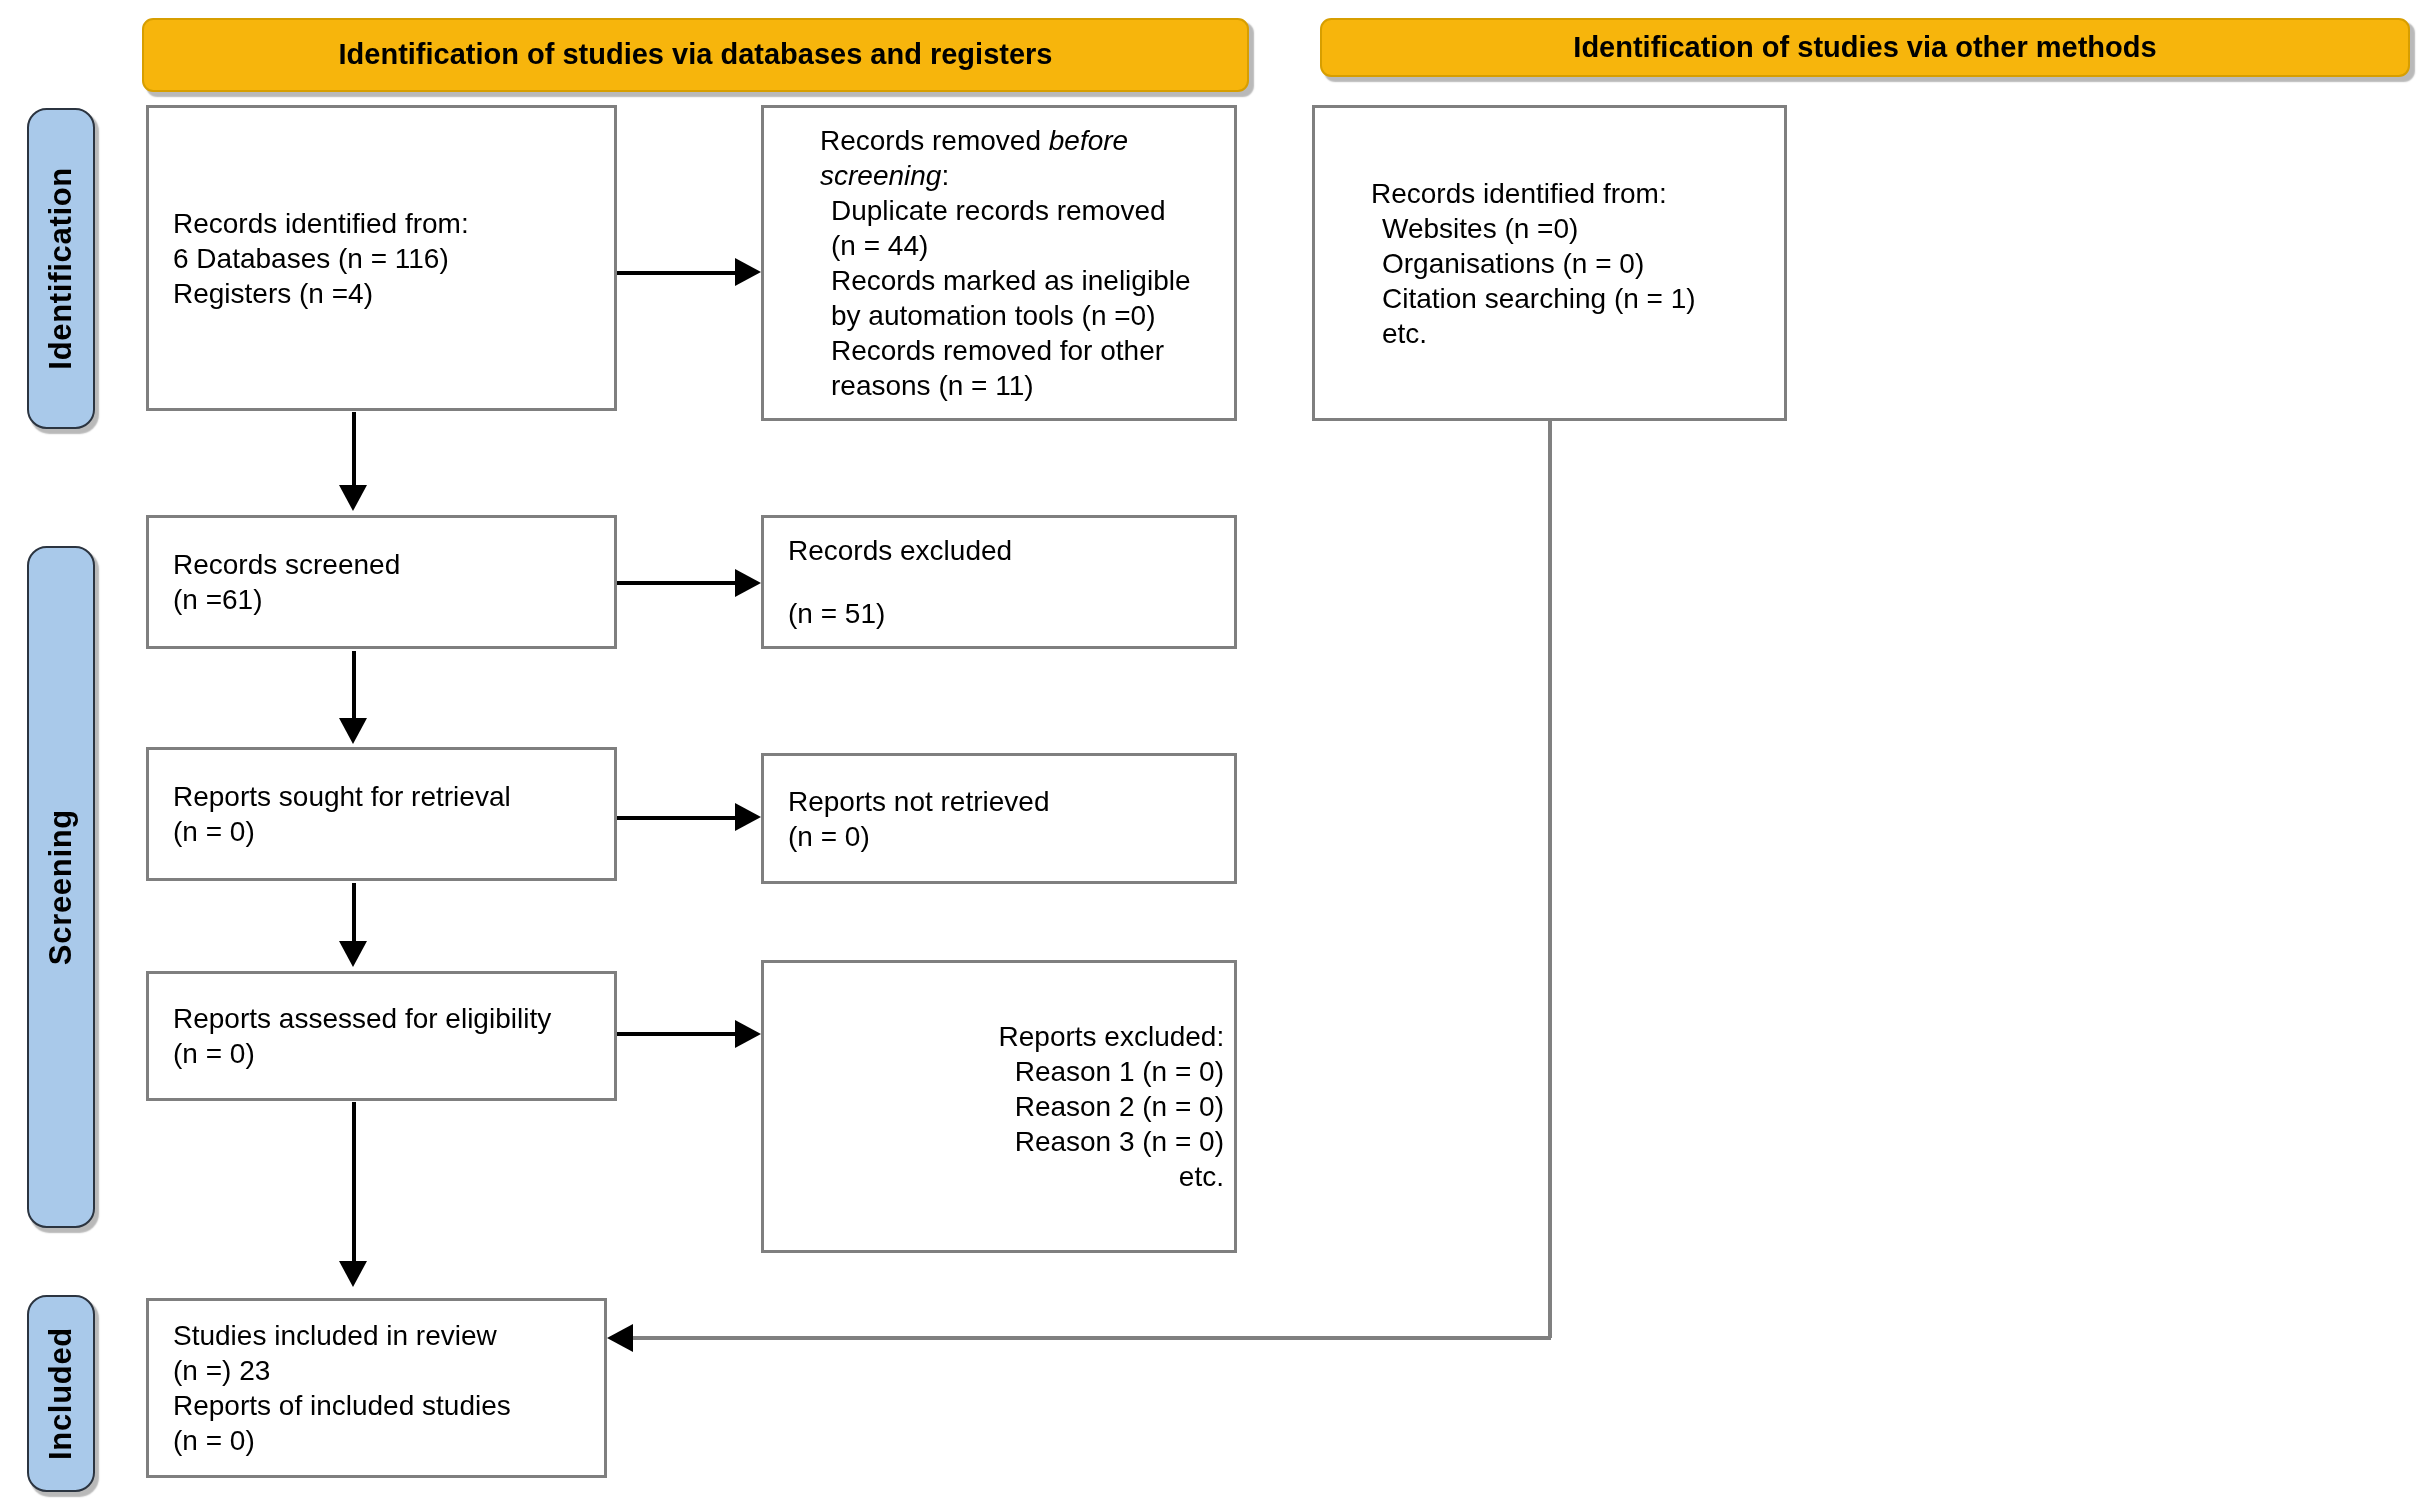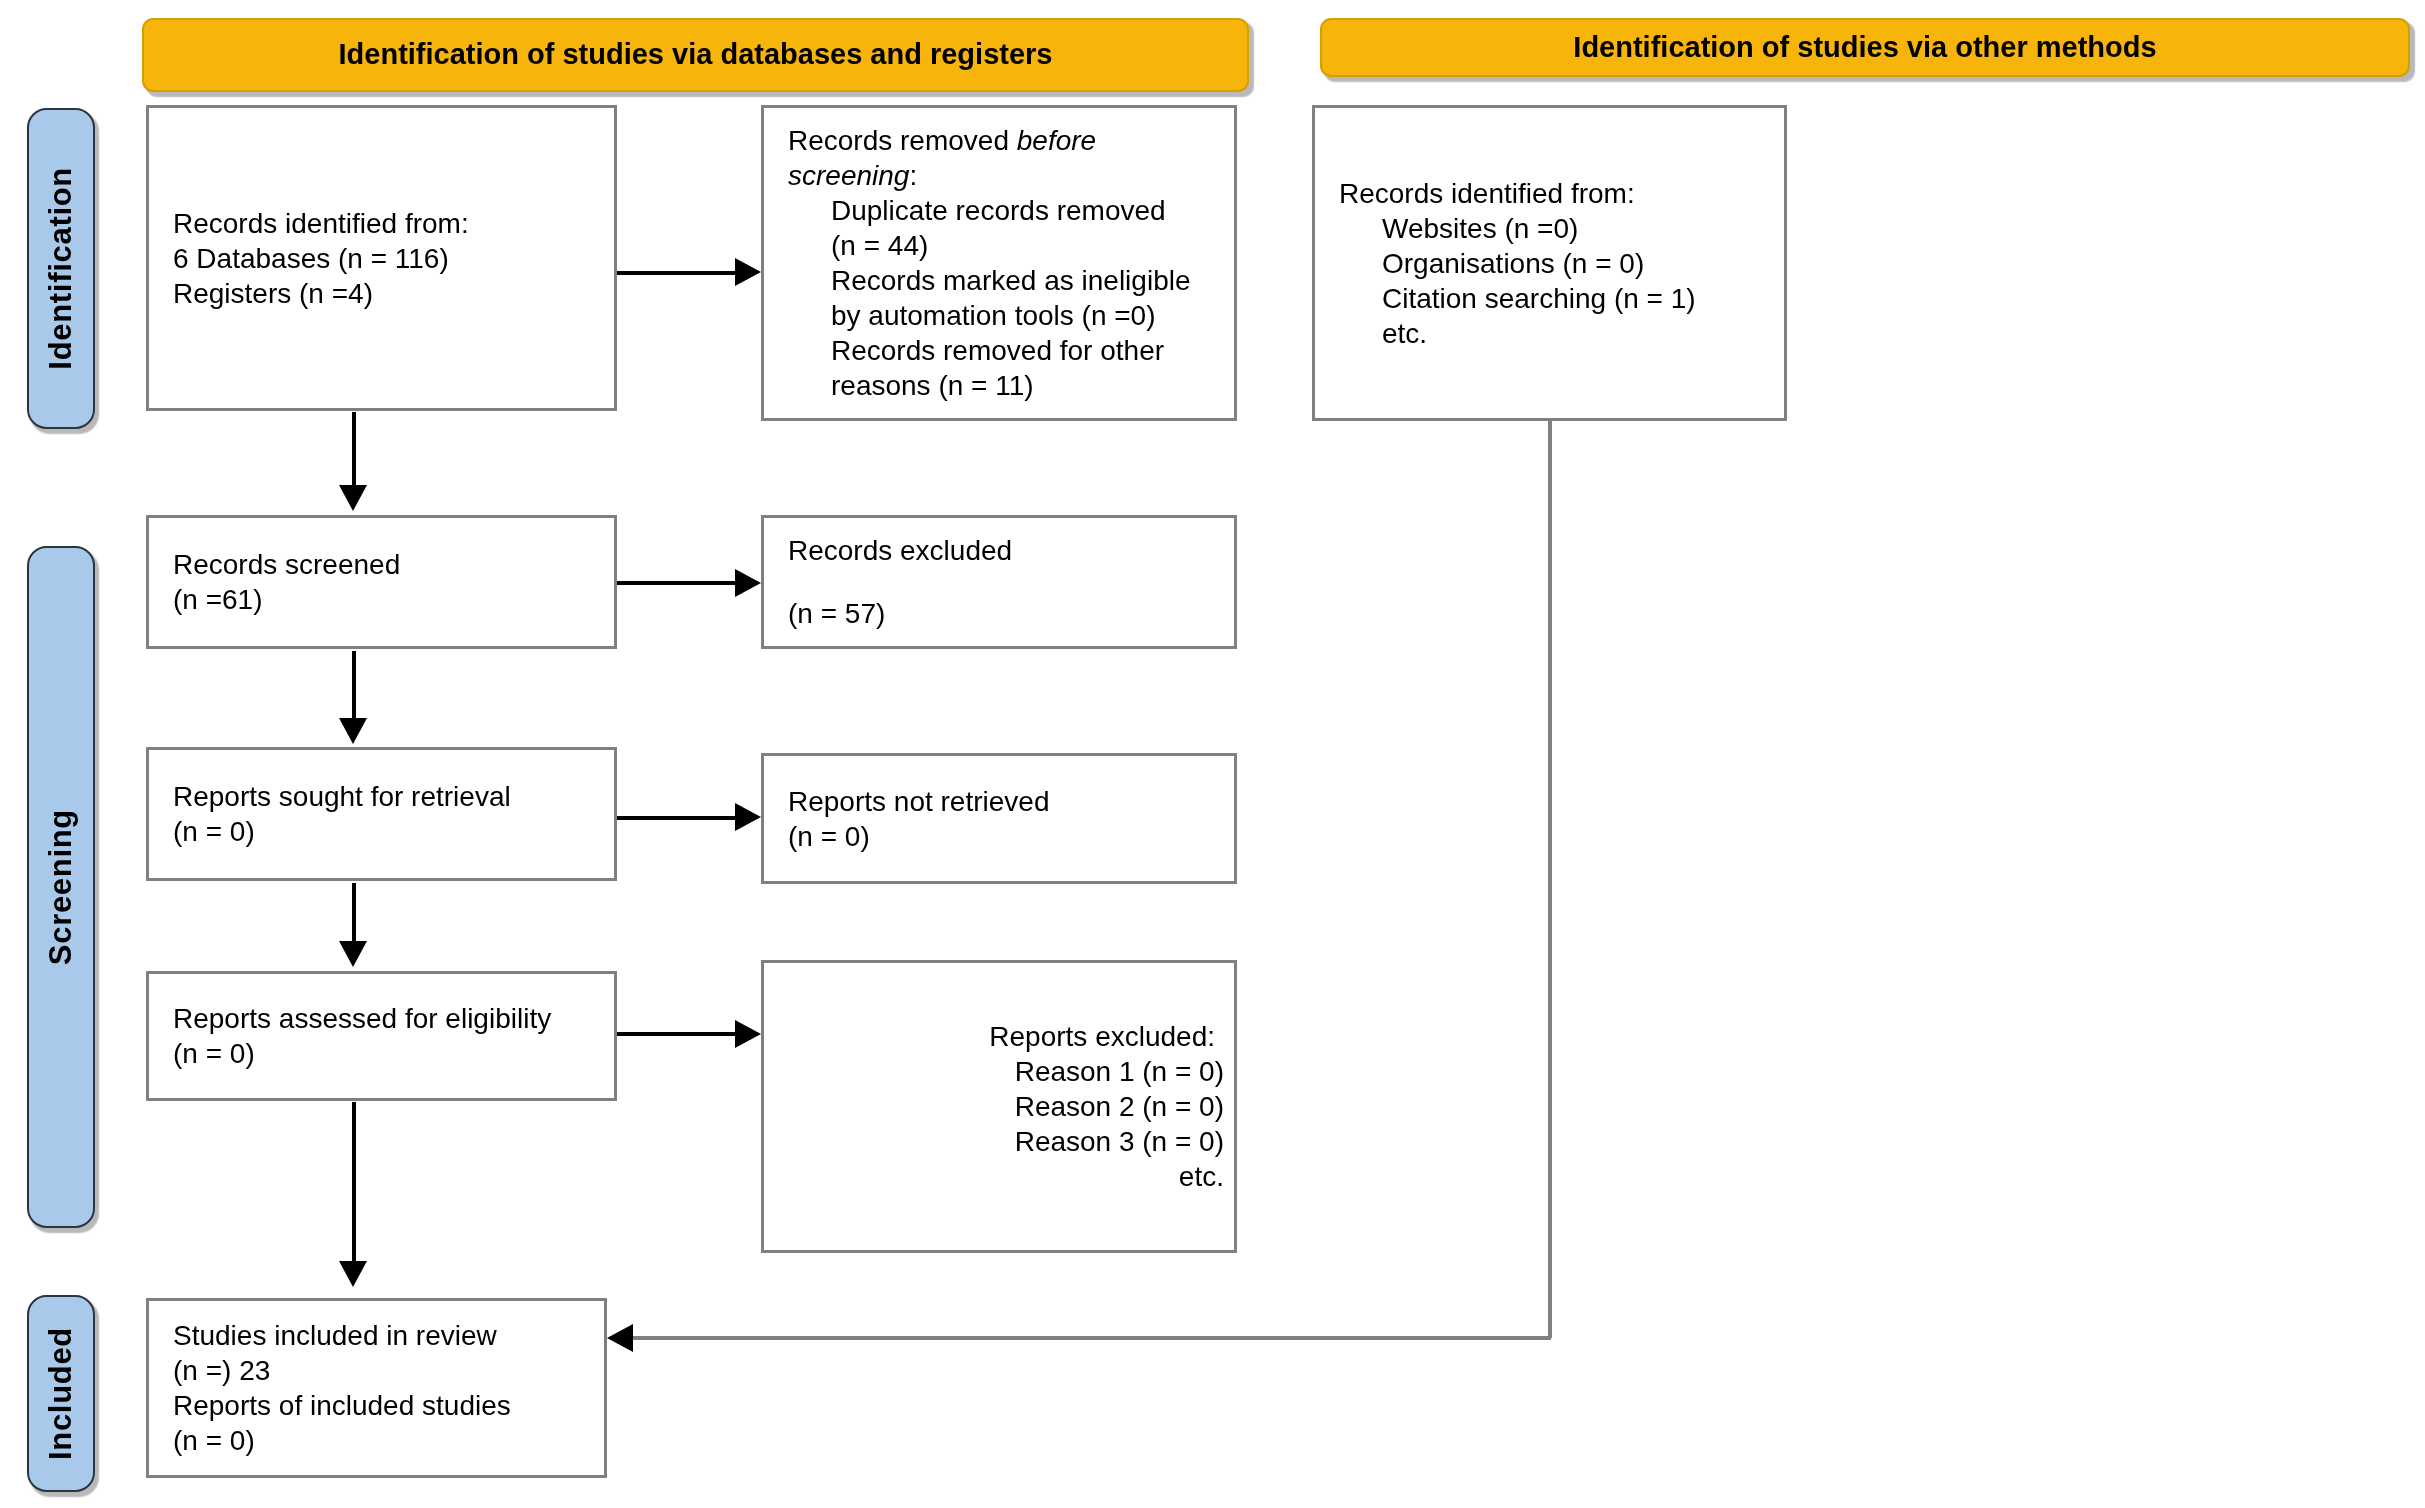--- a/index.html
+++ b/index.html
@@ -17,21 +17,21 @@
   .stage{position:absolute;background:#A9C9EA;border:2.1px solid #2B3440;border-radius:19.6px;
          display:flex;align-items:center;justify-content:center;box-sizing:border-box;
          box-shadow:3.5px 4.2px 1.4px #b9b9b9;}
   .stage .vtext{writing-mode:vertical-rl;transform:rotate(180deg);
                 font-weight:700;font-size:31px;letter-spacing:0.7px;}
 
   
   .box{position:absolute;background:#ffffff;border:3.5px solid #7F7F7F;box-sizing:border-box;
        display:flex;flex-direction:column;justify-content:center;
        padding:7px 9.8px 7px 24px;font-size:28px;line-height:35px;}
-  .intro{max-width:427px;}
+  .intro{max-width:427px;margin-left:32px;}
   .item{margin-left:43px;max-width:393px;}
   .line{max-width:433px;}
 
   
   .hshaft{position:absolute;height:3.5px;background:#000;}
   .vshaft{position:absolute;width:3.5px;background:#000;}
   .connector{background:#808080;}
   .head-right{position:absolute;width:0;height:0;
               border-top:14px solid transparent;border-bottom:14px solid transparent;
               border-left:26.5px solid #000;}
@@ -84,21 +84,21 @@
     <div class="item">Citation searching (n = 1)</div>
     <div class="item">etc.</div>
   </div>
 
   <div class="box" style="left:146px;top:515px;width:471px;height:134px;">
     <div class="line">Records screened</div>
     <div class="line">(n =61)</div>
   </div>
   <div class="box" style="left:761px;top:515px;width:476px;height:134px;gap:28px;">
     <div class="line">Records excluded</div>
-    <div class="line">(n = 57)</div>
+    <div class="line">(n = 51)</div>
   </div>
 
   <div class="box" style="left:146px;top:747px;width:471px;height:134px;">
     <div class="line">Reports sought for retrieval</div>
     <div class="line">(n = 0)</div>
   </div>
   <div class="box" style="left:761px;top:753px;width:476px;height:131px;">
     <div class="line">Reports not retrieved</div>
     <div class="line">(n = 0)</div>
   </div>

